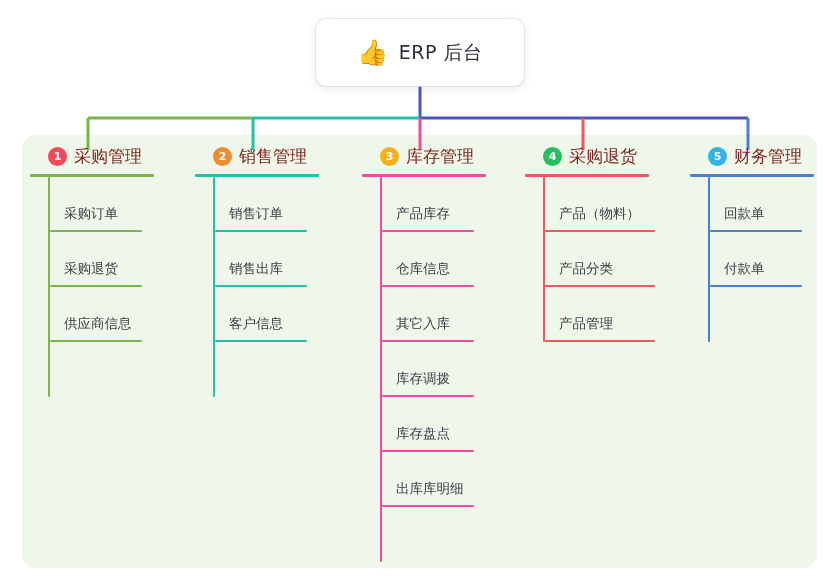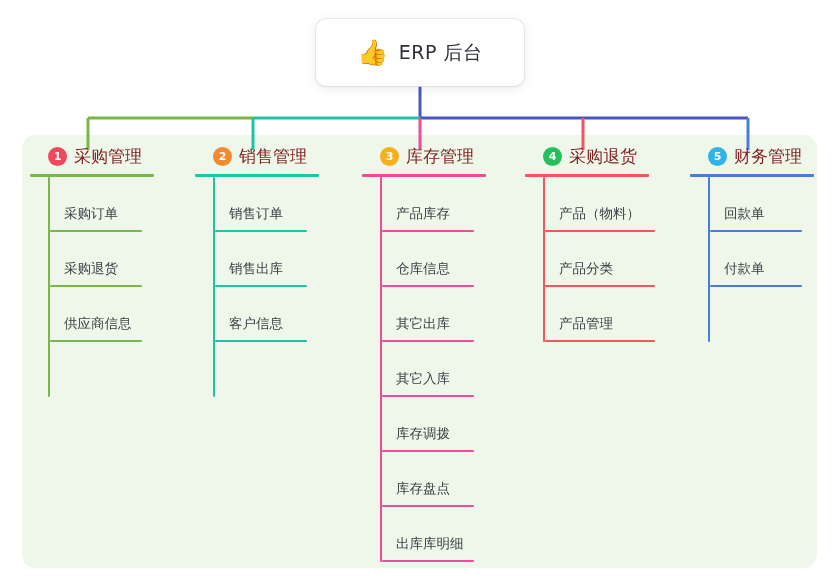--- a/index.html
+++ b/index.html
@@ -206,24 +206,20 @@
           <div class="spine" style="background: rgb(239, 77, 156); height: 385px;"></div>
           <div class="child">
             <span class="child-label">产品库存</span>
             <div class="child-underline" style="background: rgb(239, 77, 156); width: 92px;"></div>
           </div>
           <div class="child">
             <span class="child-label">仓库信息</span>
             <div class="child-underline" style="background: rgb(239, 77, 156); width: 92px;"></div>
           </div>
           <div class="child">
-            <span class="child-label">其它出库</span>
-            <div class="child-underline" style="background: rgb(239, 77, 156); width: 92px;"></div>
-          </div>
-          <div class="child">
             <span class="child-label">其它入库</span>
             <div class="child-underline" style="background: rgb(239, 77, 156); width: 92px;"></div>
           </div>
           <div class="child">
             <span class="child-label">库存调拨</span>
             <div class="child-underline" style="background: rgb(239, 77, 156); width: 92px;"></div>
           </div>
           <div class="child">
             <span class="child-label">库存盘点</span>
             <div class="child-underline" style="background: rgb(239, 77, 156); width: 92px;"></div>

